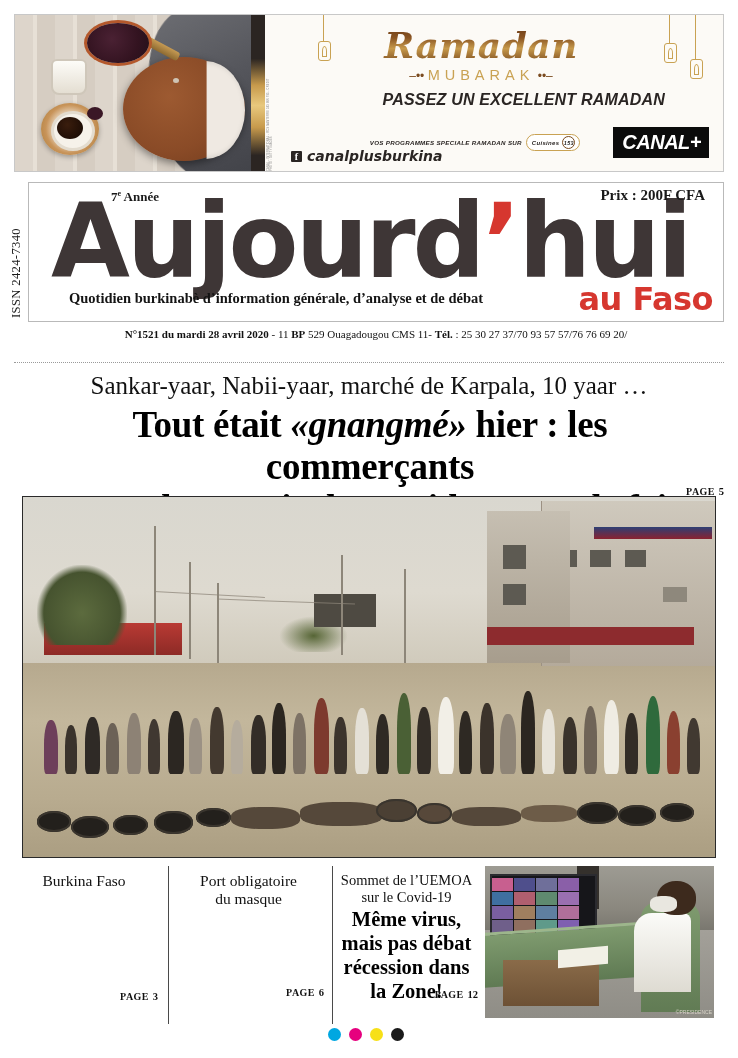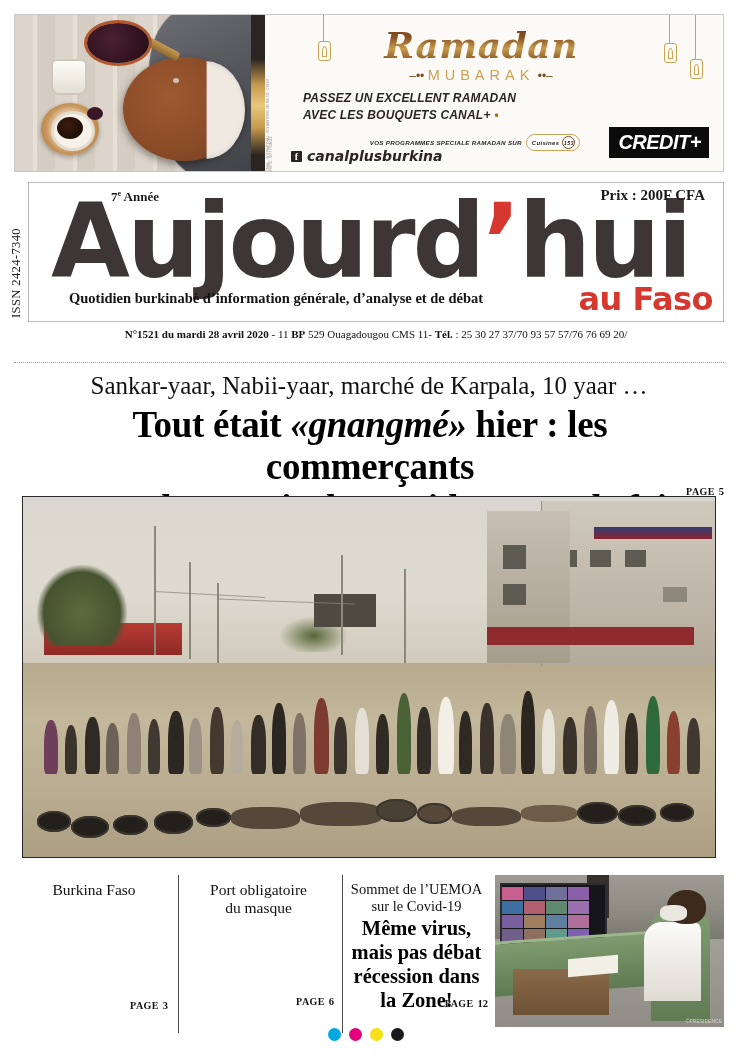--- a/index.html
+++ b/index.html
@@ -153,27 +153,27 @@
     width: 340px;
     text-align: center;
     font-family: "Liberation Sans", sans-serif;
     font-size: 14.5px;
     letter-spacing: 5px;
     color: #c9a253;
   }
   .ad-sub .dots { color: #7a4a1e; letter-spacing: 0; font-size: 12px; }
   .ad-line1, .ad-line2 {
     position: absolute;
-    left: 38px;
+    left: 30px;
     width: 370px;
-    text-align: left;
+    text-align: right;
     font-family: "Liberation Sans", sans-serif;
     font-weight: bold;
     font-style: italic;
-    font-size: 12px;
+    font-size: 16px;
     color: #2a2523;
     letter-spacing: .2px;
   }
   .ad-line1 { top: 76px; }
   .ad-line2 { top: 93px; }
   .ad-line2 .dot { color: #a8722c; }
   .ad-prog {
     position: absolute;
     left: 40px;
     top: 119px;
@@ -482,25 +482,24 @@
   }
   .debris {
     position: absolute;
     border-radius: 40%;
     background: #55483a;
   }
 
   
   .bottom-row {
     position: absolute;
-    left: 14px;
+    left: 4px;
     top: 866px;
     width: 710px;
     height: 158px;
-    margin-top: 9px;
   }
   .bcol {
     position: absolute;
     top: 0;
     height: 158px;
     box-sizing: border-box;
     text-align: center;
     padding-top: 6px;
   }
   .bcol.c1 { left: 0; width: 160px; }
@@ -652,36 +651,35 @@
       </div>
     <div class="lantern" style="left:430px; top:0; height:48px;">
         <span class="body"></span>
       </div>
 
     <div class="ad-title">Ramadan</div>
     <div class="ad-sub">
       <span class="dots">–••&nbsp;</span><span>MUBARAK</span><span class="dots">&nbsp;••–</span>
     </div>
     <div class="ad-line1">PASSEZ UN EXCELLENT RAMADAN</div>
-    <div class="ad-line2"><span>AVEC LES BOUQUETS CANAL+</span><span class="dot"> •</span></div>
 
     <div class="ad-prog">
       <span>VOS PROGRAMMES SPECIALE RAMADAN SUR</span>
       <span class="cuisines-badge">
         <span>Cuisines</span>
         <span class="num">153</span>
       </span>
     </div>
 
     <div class="ad-fb">
       <span class="fb-icon">f</span>
       <span>canalplusburkina</span>
     </div>
 
-    <div class="canal-logo">CREDIT+</div>
+    <div class="canal-logo">CANAL+</div>
   </div>
 </div>
 
 <div class="issn">ISSN 2424-7340</div>
 
 <div class="masthead-box">
   <div class="logo-text"><span>Aujourd</span><span class="apos">’</span><span>hui</span></div>
   <div class="annee"><span>7</span><sup>e</sup><span> Année</span></div>
   <div class="prix">Prix : 200F CFA</div>
   <div class="tagline">Quotidien burkinabè d’information générale, d’analyse et de débat</div>

